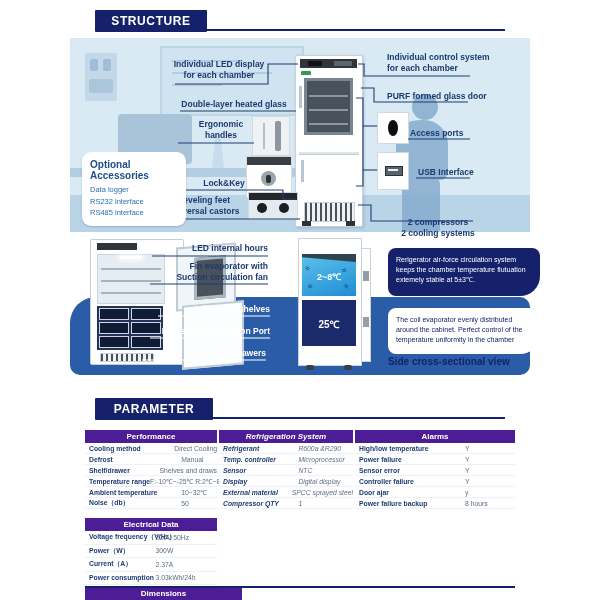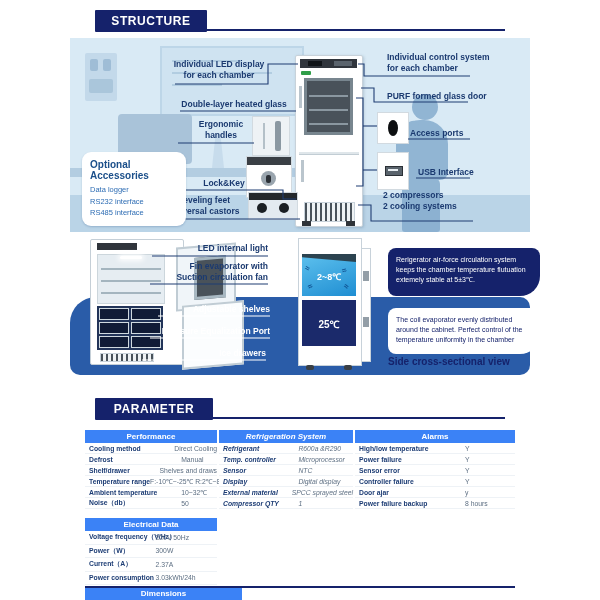--- a/index.html
+++ b/index.html
@@ -37,21 +37,21 @@
   .caption{position:absolute;color:#15226b;font-size:10px;font-weight:600;z-index:4;}
   .drawers{display:grid;grid-template-columns:1fr 1fr;grid-template-rows:1fr 1fr 1fr;gap:2px;padding:2px;}
   .drawers div{background:#101b36;border:1px solid #cfd9df;}
   .swirl{position:absolute;color:#0e4e8e;font-size:8px;font-weight:bold;z-index:2;}
   .temp{position:absolute;width:100%;text-align:center;color:#fff;font-weight:bold;z-index:3;}
   
   .tables{position:absolute;left:85px;top:430px;width:430px;}
   .trow{display:flex;gap:2px;}
   .trow.r2{margin-top:9px;flex-direction:column;}
   .tbl{background:#fff;}
-  .tbl-head{background:#3b82f6;color:#fff;font-weight:bold;font-size:8px;text-align:center;
+  .tbl-head{background:#4c1d95;color:#fff;font-weight:bold;font-size:8px;text-align:center;
             height:13px;line-height:13px;}
   .tbl-row{display:flex;align-items:center;border-bottom:1px solid #eef2f6;padding-left:4px;}
   .r1 .tbl-row{height:10px;} .r2 .tbl-row{height:12.5px;}
   .tbl .lbl{color:#1c3c74;font-weight:bold;font-size:6.8px;white-space:nowrap;}
   .tbl .val{color:#5c6e82;font-size:6.8px;white-space:nowrap;}
   .c0 .lbl{width:72%;} .c1 .lbl{width:58%;} .c2 .lbl{width:68%;}
   .c3 .lbl{width:52%;} .c4 .lbl{width:50%;} .c5 .lbl{width:48%;}
   .w132{width:132px;} .w134{width:134px;font-style:italic;} .w160{width:160px;} .w157{width:157px;} .w137{width:137px;}
   svg.leaders{position:absolute;left:0;top:0;z-index:5;pointer-events:none;}
 </style>
@@ -218,29 +218,29 @@
     <div class="lab c" style="left:186px;top:119px;width:70px;">Ergonomic
 handles</div>
     <div class="lab c" style="left:192px;top:178px;width:64px;">Lock&amp;Key</div>
     <div class="lab c" style="left:152px;top:195px;width:104px;">Leveling feet
 Universal castors</div>
     <div class="lab l" style="left:387px;top:52px;width:130px;">Individual control system
 for each chamber</div>
     <div class="lab l" style="left:387px;top:91px;width:130px;">PURF formed glass door</div>
     <div class="lab l" style="left:410px;top:128px;width:80px;">Access ports</div>
     <div class="lab l" style="left:418px;top:167px;width:80px;">USB Interface</div>
-    <div class="lab l" style="left:383px;top:190px;width:110px;">2 compressors
+    <div class="lab l" style="left:383px;top:217px;width:110px;text-align:center;">2 compressors
 2 cooling systems</div>
     <div class="acc-box" style="left:82px;top:152px;width:88px;">
       <div class="acc-title">Optional Accessories</div>
       <div class="acc-item">Data logger</div>
       <div class="acc-item">RS232 interface</div>
       <div class="acc-item">RS485 interface</div>
     </div>
-    <div class="lab r" style="left:150px;top:243px;width:118px;">LED internal light</div>
+    <div class="lab r" style="left:150px;top:243px;width:118px;">LED internal hours</div>
     <div class="lab r" style="left:148px;top:261px;width:120px;">Fin evaporator with
 Suction circulation fan</div>
     <div class="lab r white" style="left:150px;top:304px;width:120px;">Adjustable shelves</div>
     <div class="lab r white" style="left:128px;top:326px;width:142px;">Pressure Equalization Port</div>
     <div class="lab r white" style="left:146px;top:348px;width:120px;">Ice drawers</div>
   </div>
 
   <div class="abs sec-line" style="left:95px;top:417px;width:410px;"></div>
   <div class="abs sec-chip" style="left:95px;top:398px;width:118px;height:22px;z-index:2;">PARAMETER</div>
 

